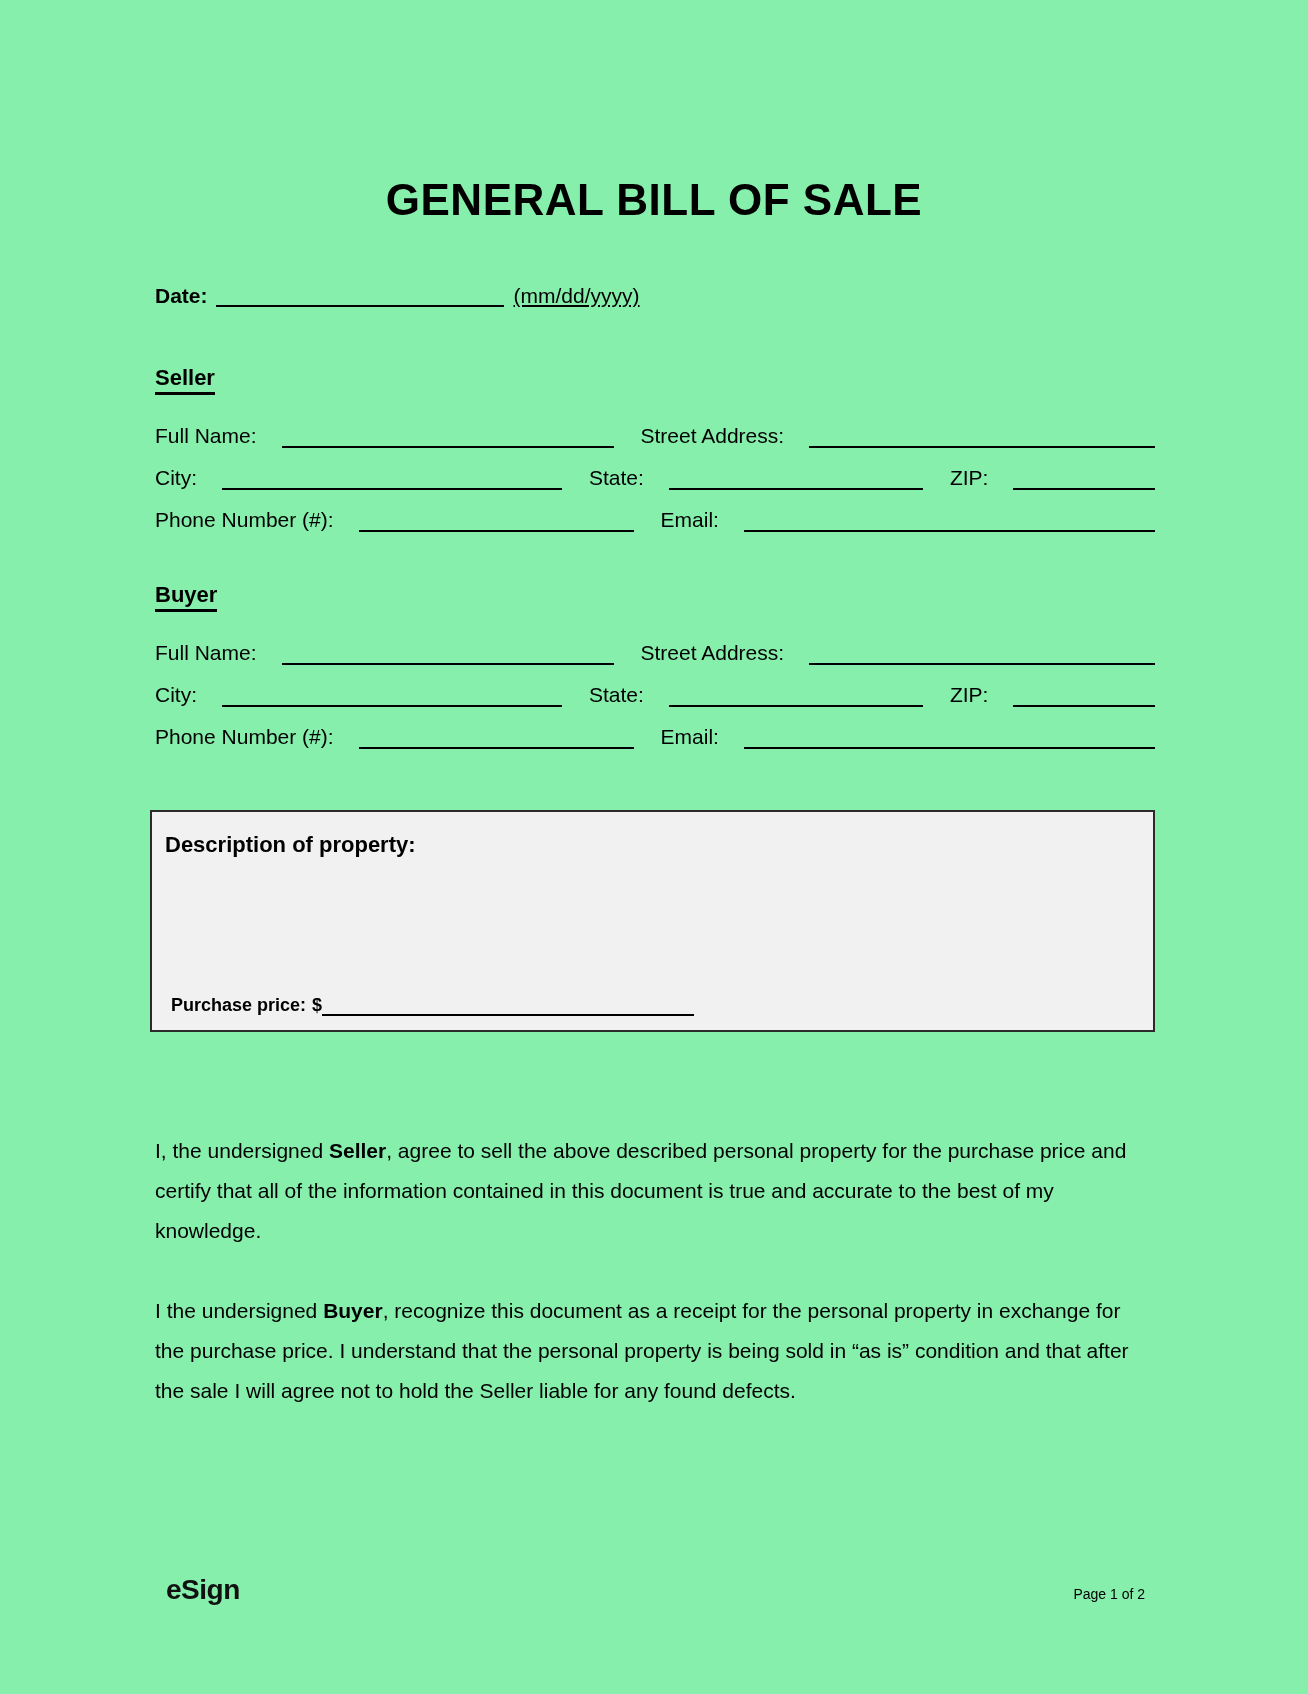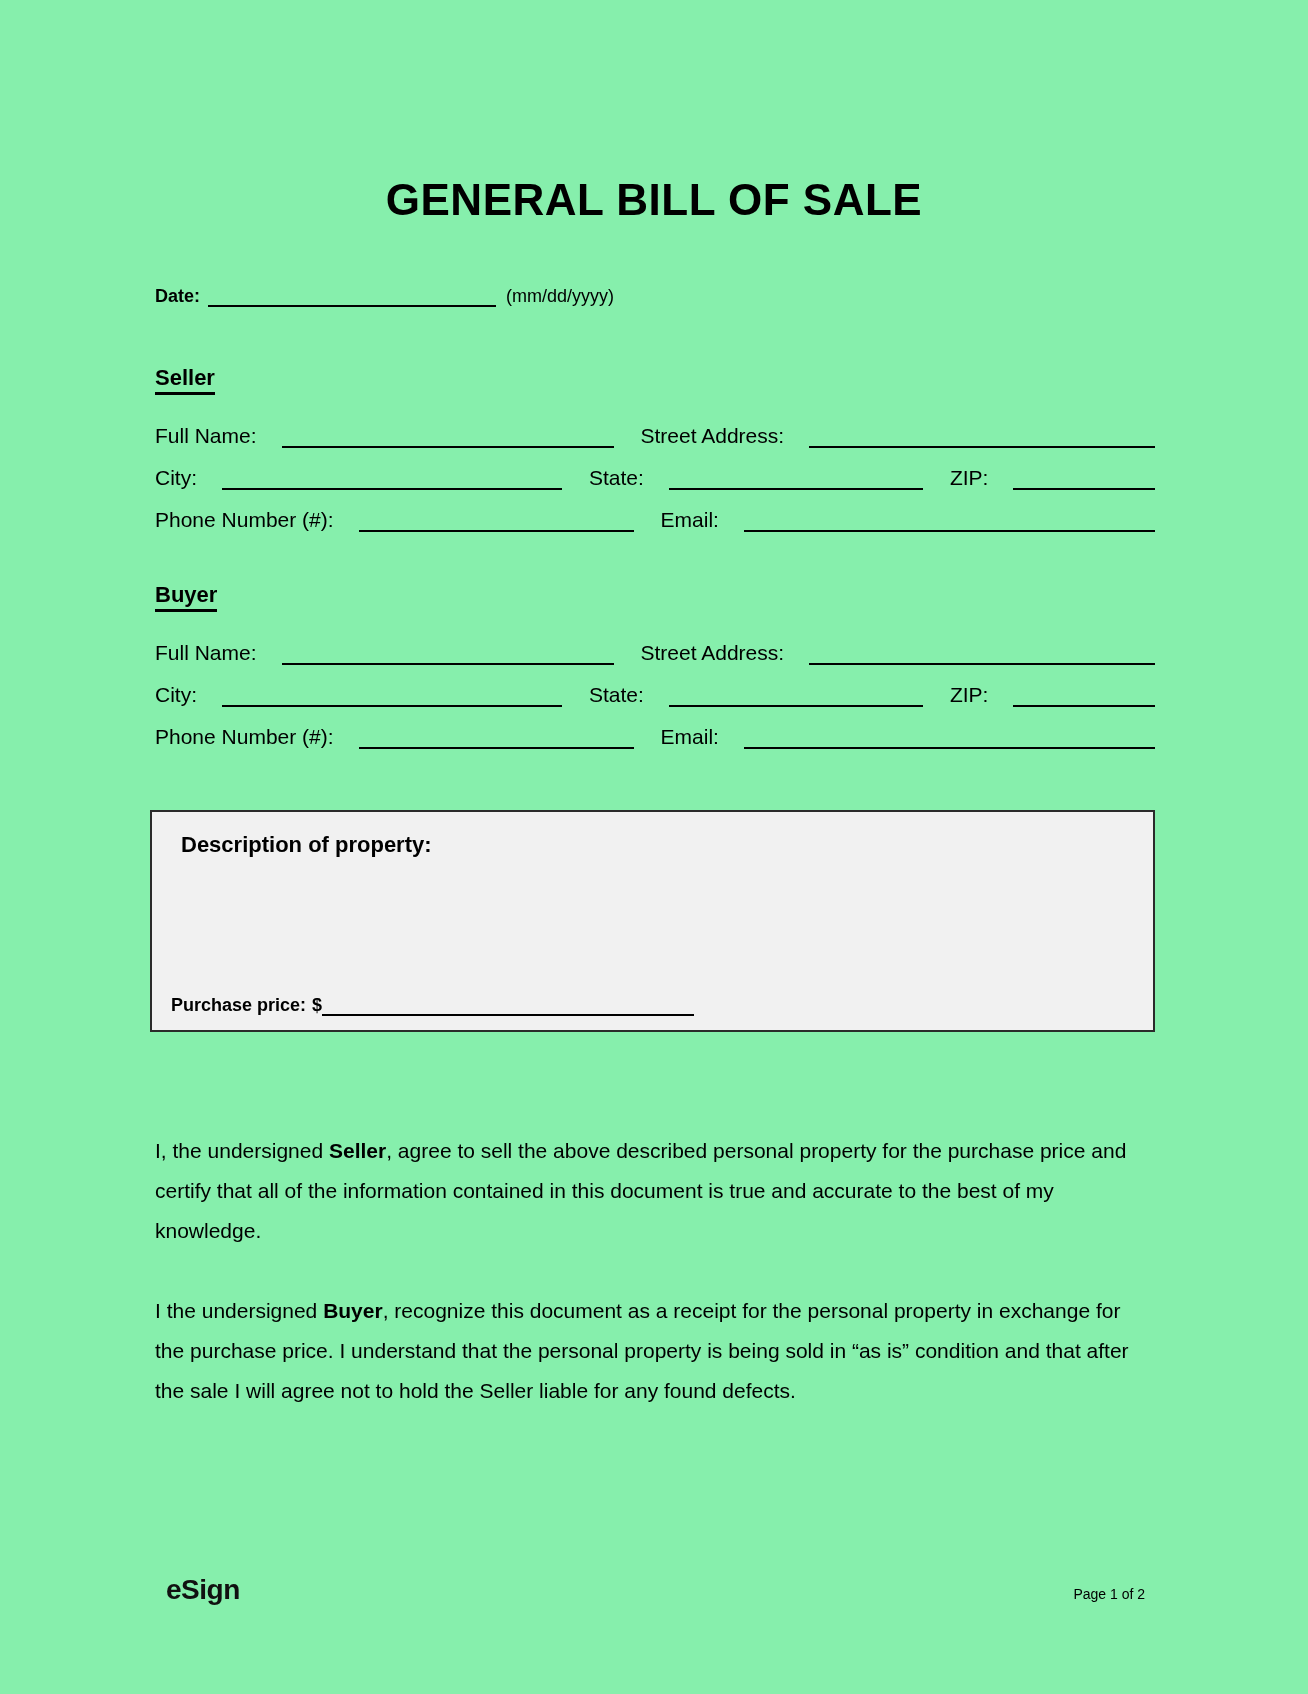--- a/index.html
+++ b/index.html
@@ -21,31 +21,31 @@
   .doc-title{
     position:absolute;left:0;right:0;top:146px;
     text-align:center;
     font-size:44px;font-weight:700;line-height:1.15;
     letter-spacing:0.5px;
   }
   
   .date-row{
     position:absolute;left:155px;top:283px;right:166px;
     display:flex;align-items:flex-end;
-    font-size:18px;line-height:26px;
+    font-size:21px;line-height:26px;
   }
   .lbl-b{font-weight:700;}
   .blank{
     border-bottom:2.5px solid var(--line);
     height:24px;
     margin:0 10px 2px 8px;
   }
   .blank:last-child{margin-right:0;}
   .b-date{width:288px;}
-  .hint{margin-left:0;}
+  .hint{margin-left:0;text-decoration:underline;}
   
   .party{position:absolute;left:155px;right:153px;font-size:21px;}
   .party-seller{top:365px;}
   .party-buyer{top:582px;}
   .party-heading{
     display:inline-block;
     font-size:22px;font-weight:700;line-height:26px;
     border-bottom:3px solid var(--line);
     padding-bottom:1px;
   }
@@ -63,21 +63,21 @@
   .b-phone{width:275px;}
   .b-email{flex:1;}
   
   .property-box{
     position:absolute;left:150px;top:810px;
     width:1005px;height:222px;
     background:var(--box-fill);
     border:2px solid var(--box-border);
   }
   .description-label{
-    position:absolute;left:29px;top:20px;
+    position:absolute;left:13px;top:20px;
     font-size:22px;font-weight:700;
   }
   .description-area{
     position:absolute;left:19px;top:56px;right:19px;bottom:56px;
   }
   .price-row{
     position:absolute;left:19px;bottom:12px;
     display:flex;align-items:flex-end;
     font-size:18px;font-weight:700;line-height:26px;
   }

